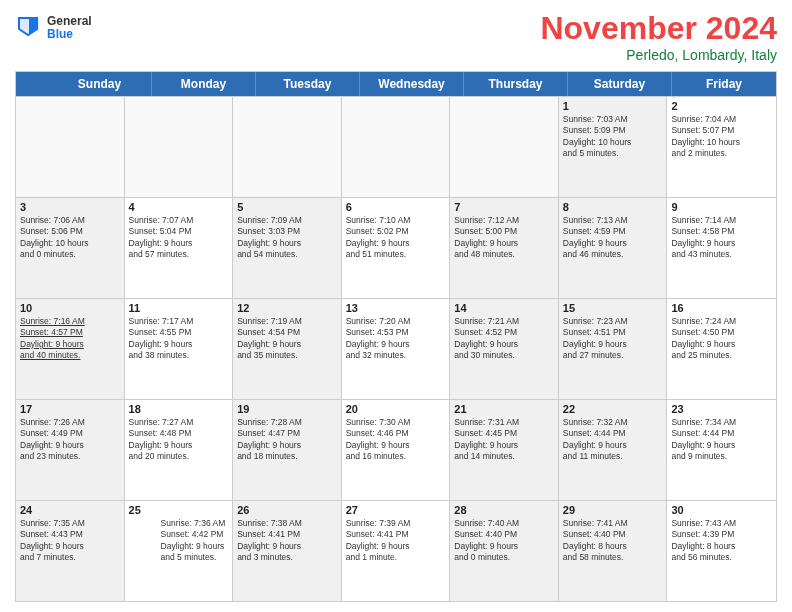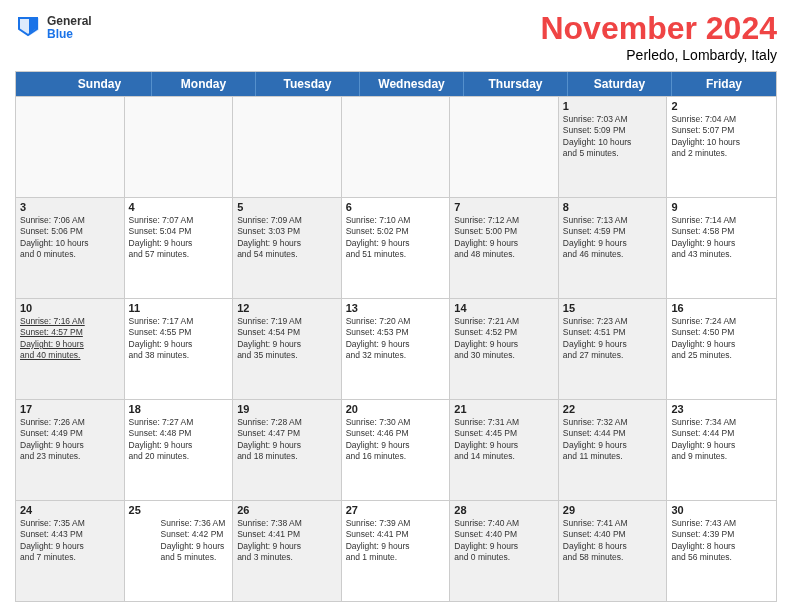--- a/index.html
+++ b/index.html
@@ -45,21 +45,21 @@
     .title-block {
       text-align: right;
     }
     .month-year {
       font-size: 32px;
       font-weight: bold;
       color: #ef4444;
     }
     .location {
       font-size: 14px;
-      color: #000000;
+      color: #15803d;
     }
     .calendar {
       flex: 1;
       display: flex;
       flex-direction: column;
       border: 1px solid #ccc;
     }
     .cal-header-row {
       display: grid;
       grid-template-columns: repeat(7, 1fr);

